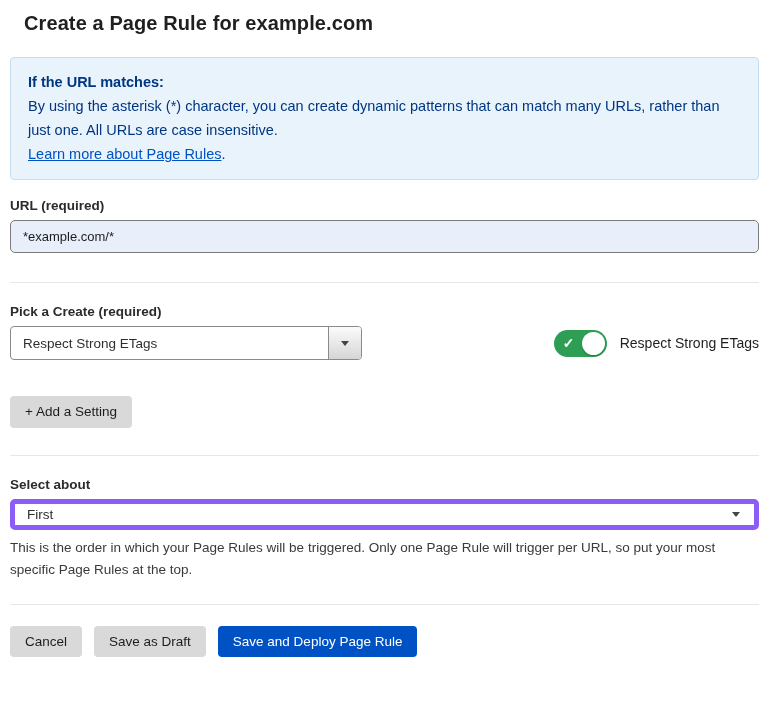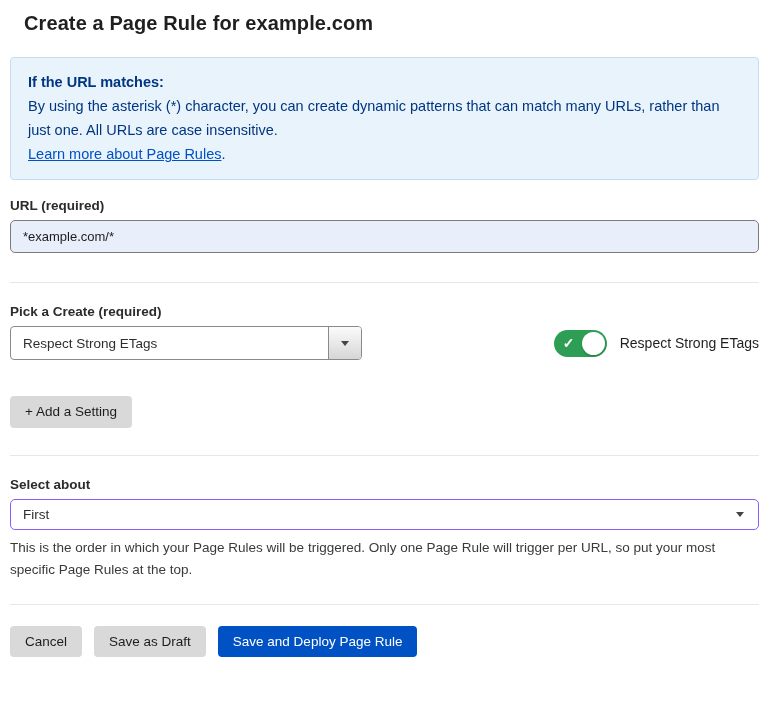--- a/index.html
+++ b/index.html
@@ -105,21 +105,21 @@
     font-size:13.5px;color:var(--text-dark);
     background:var(--btn-gray);
     padding:9px 15px;cursor:pointer;line-height:1;
   }
   .btn-primary{background:var(--accent-blue);color:#ffffff;}
   .add-setting{margin-bottom:27px;}
 
   .order-select{
     display:flex;align-items:center;justify-content:space-between;
     width:100%;height:31px;
-    border:1px solid #8b5cf6;border-radius:5px;background:#ffffff;
+    border:5px solid #8b5cf6;border-radius:5px;background:#ffffff;
     padding:0 14px 0 12px;cursor:pointer;
     font-size:13.5px;color:#2e2e2e;
     margin-bottom:7px;
   }
   .help-text{
     font-size:13.5px;line-height:22px;color:#3a3a3a;
     margin:0 0 23px 0;max-width:745px;
   }
   .footer{display:flex;align-items:center;gap:12px;margin-top:0;}
 </style>

